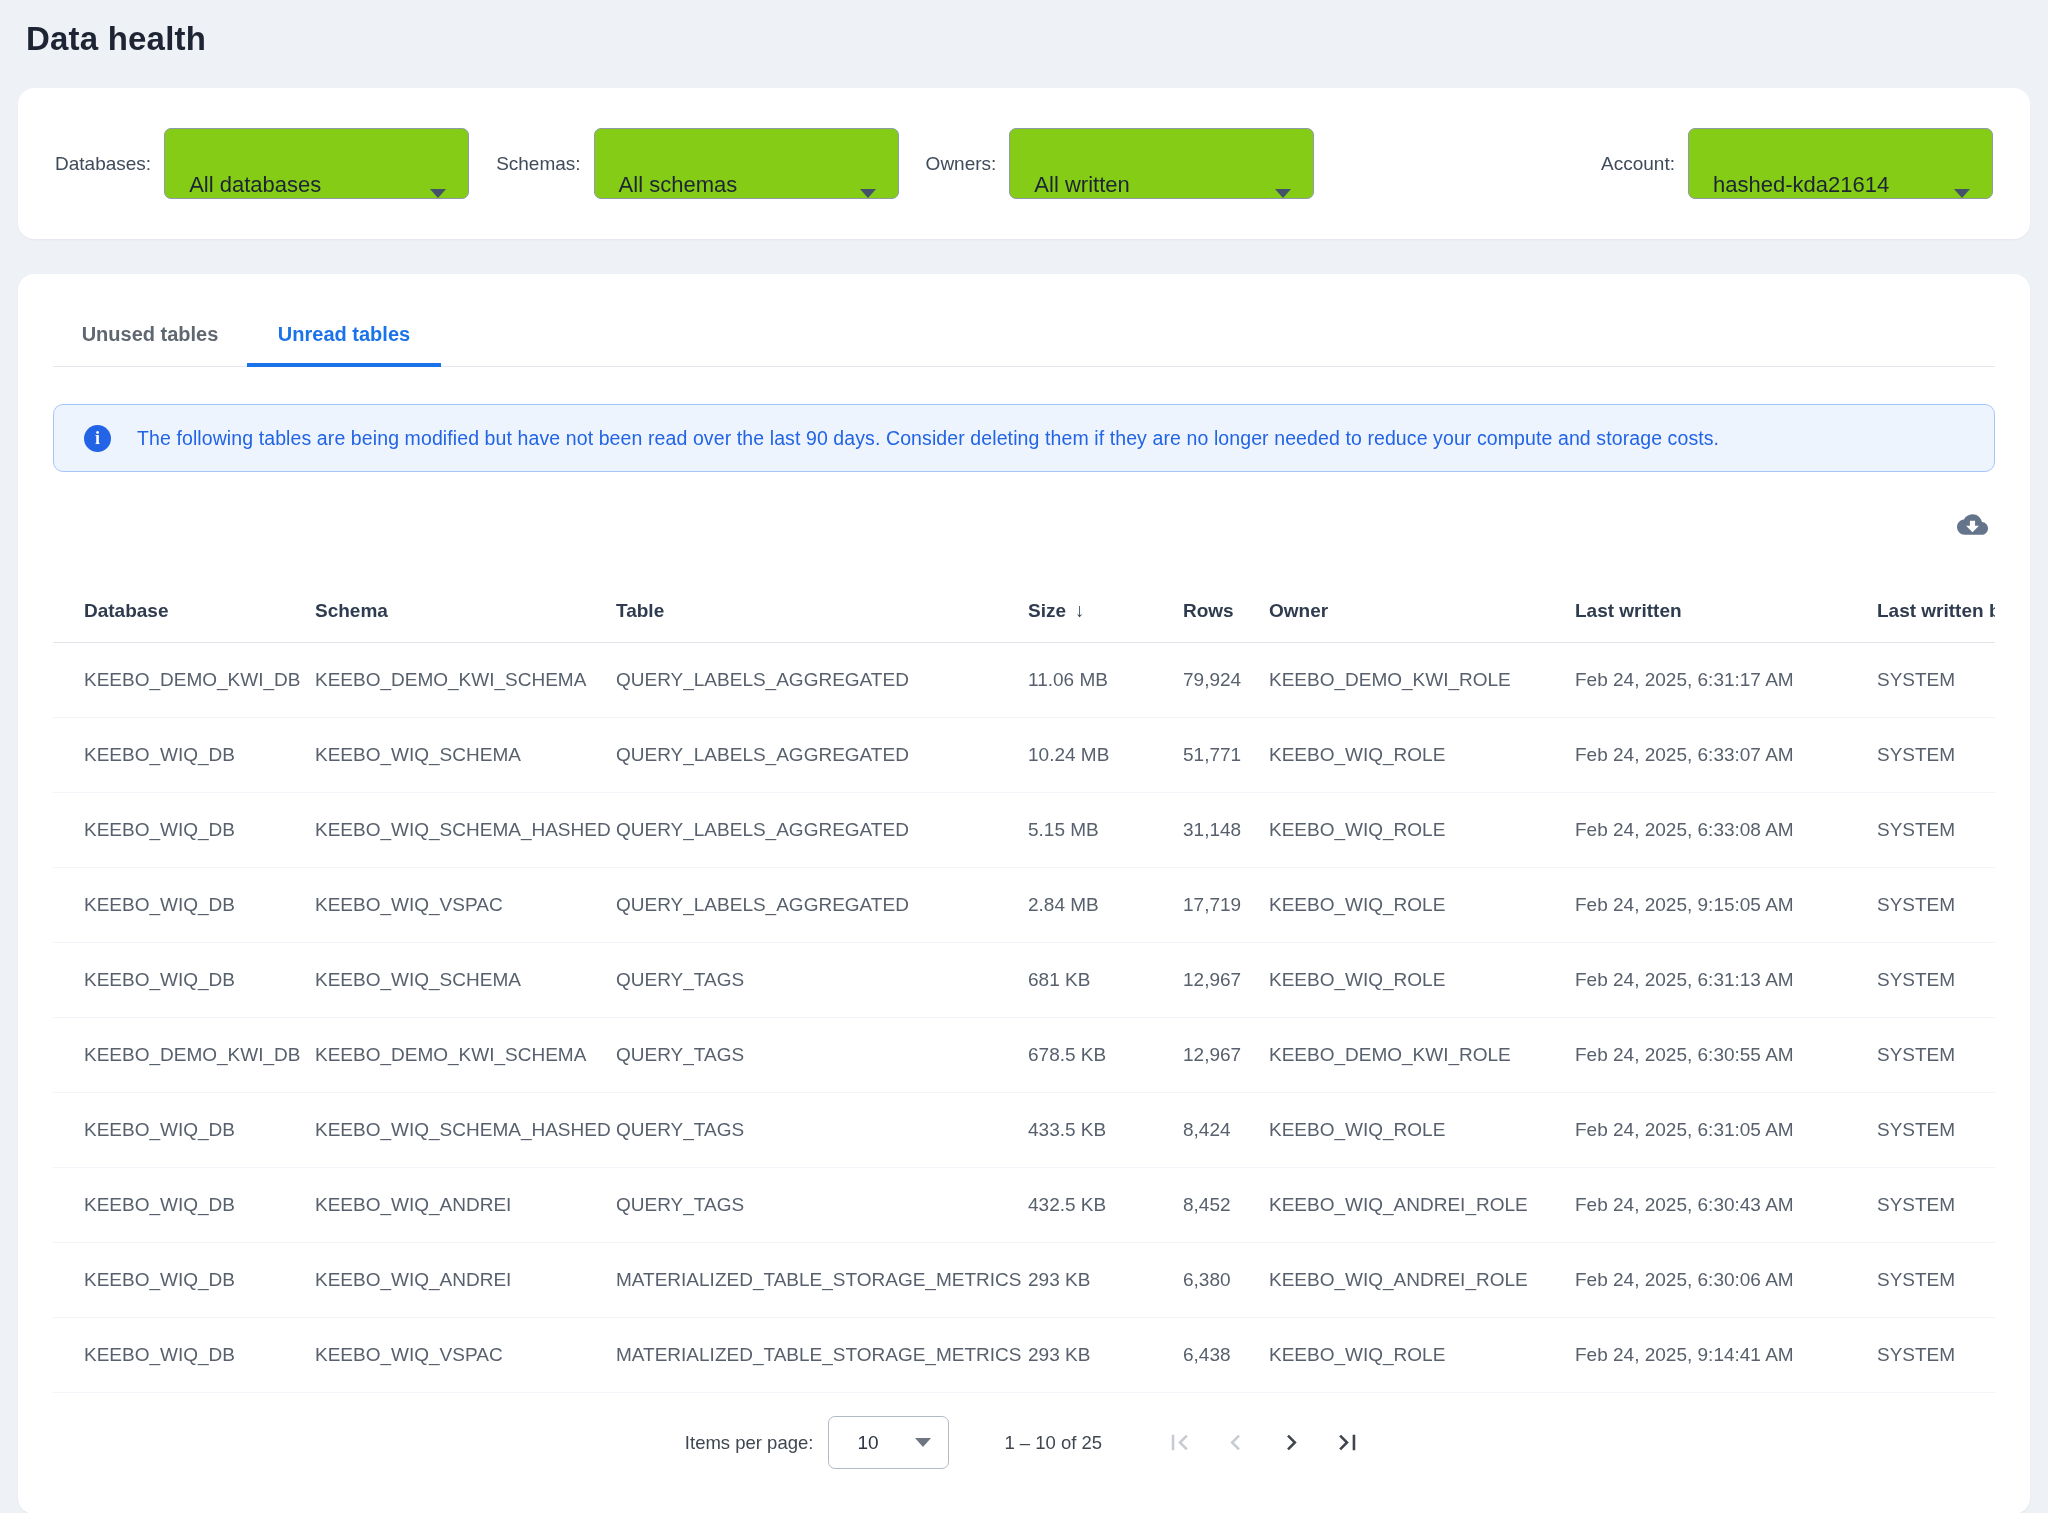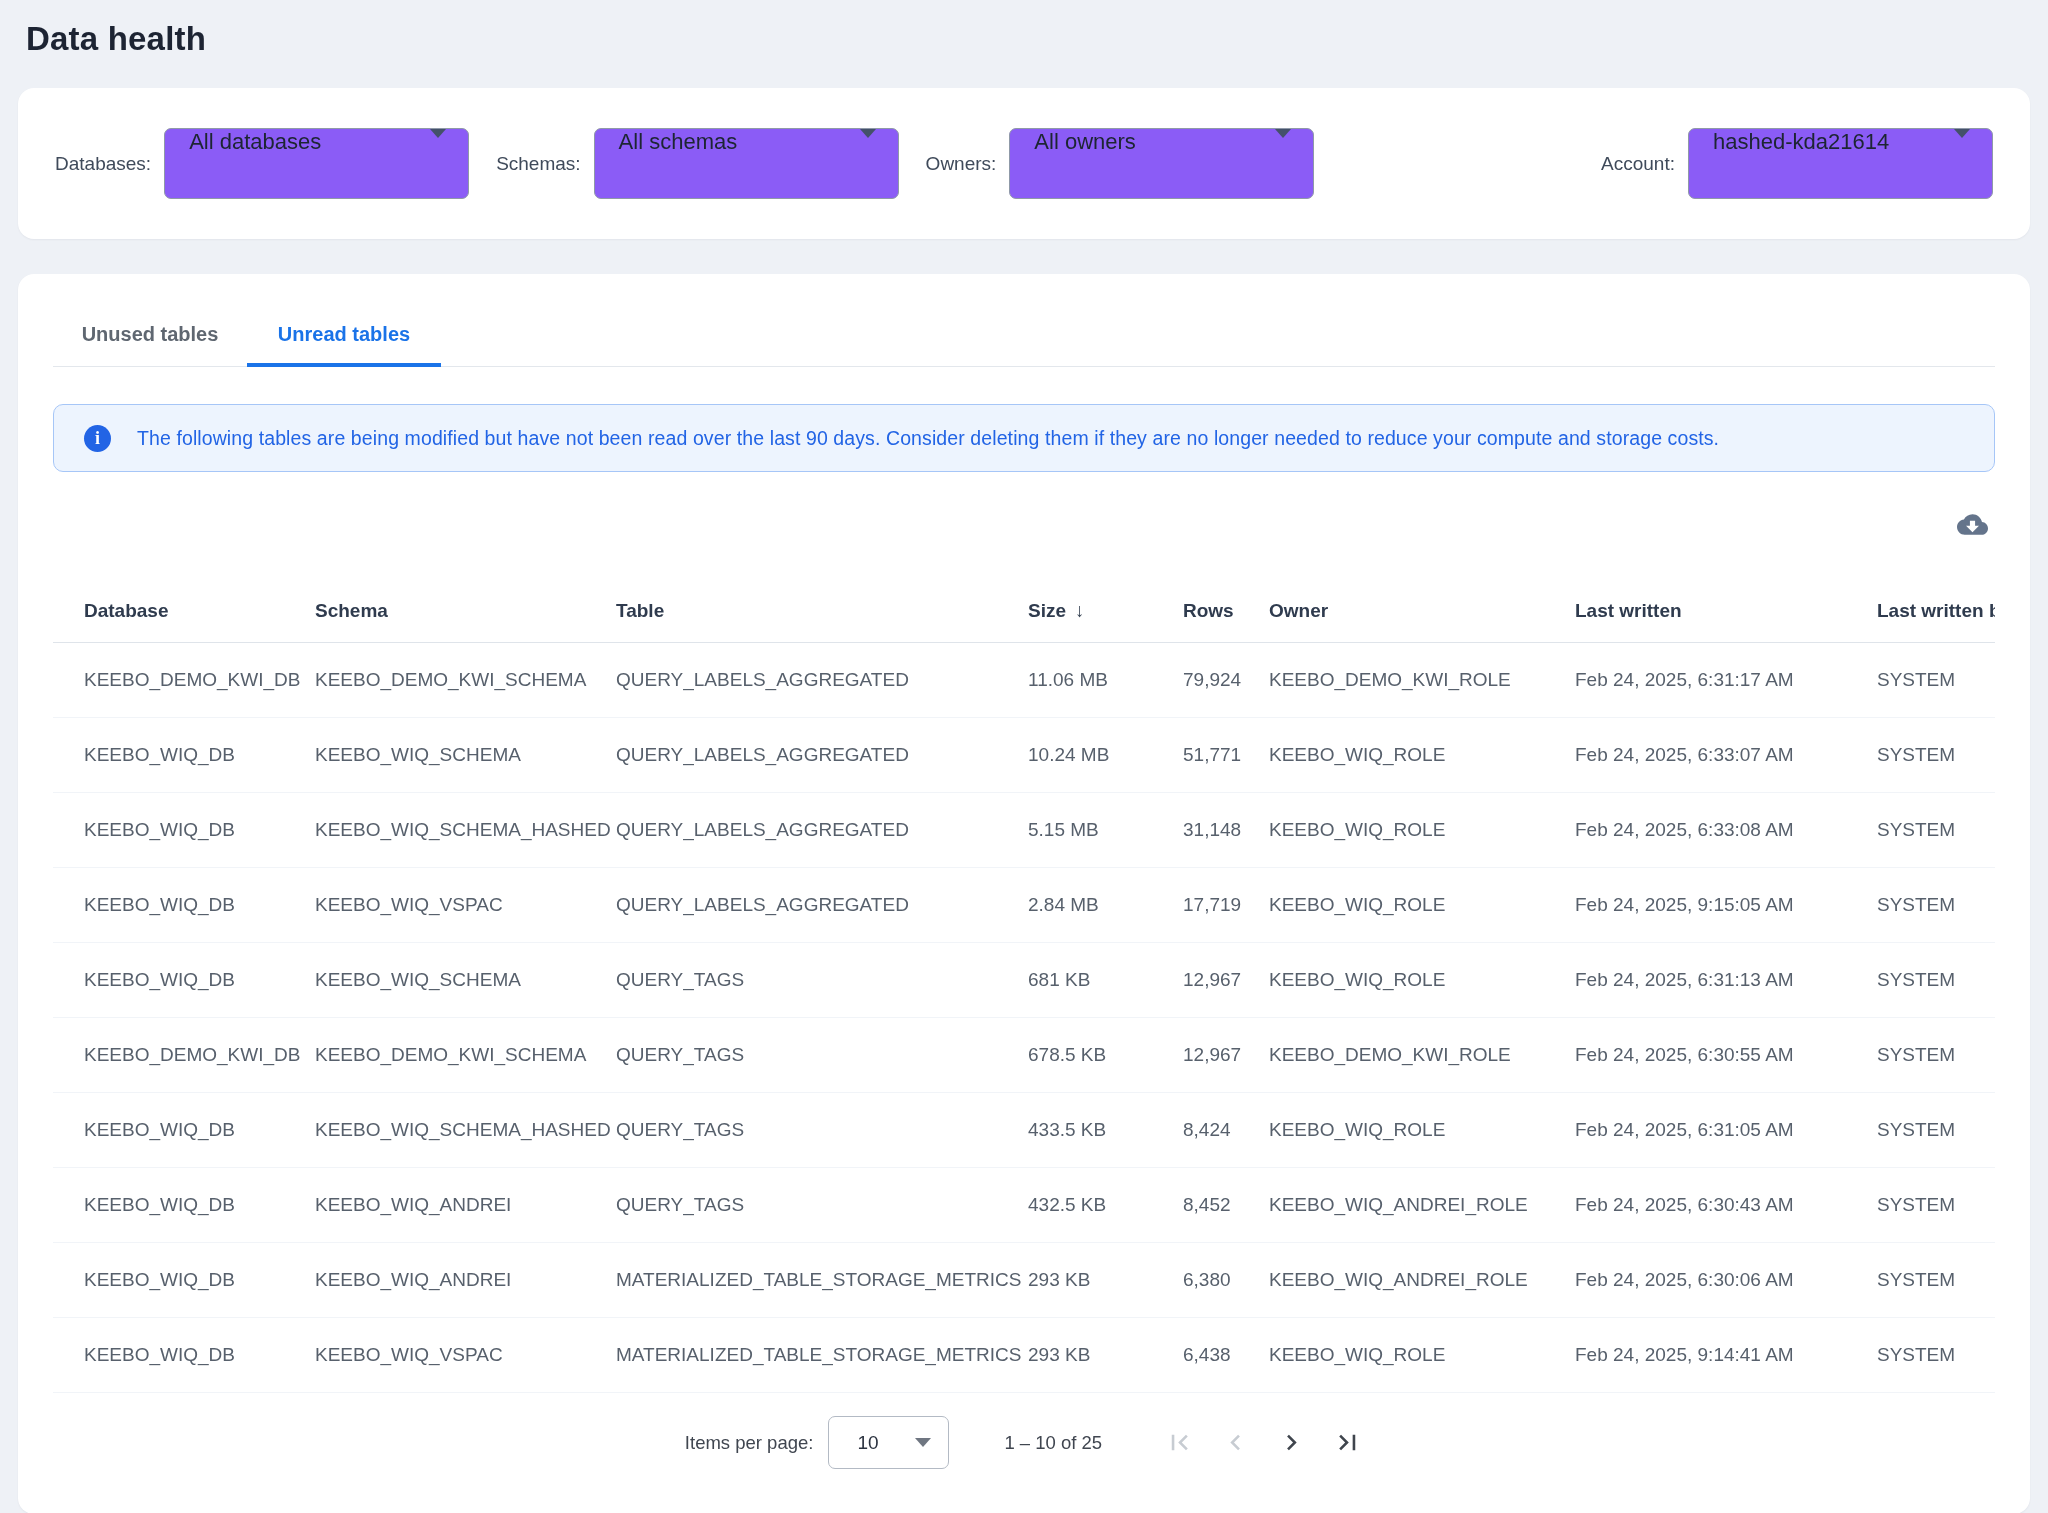--- a/index.html
+++ b/index.html
@@ -30,21 +30,21 @@
     margin-top: 26px; height: 151px;
     display: flex; align-items: center;
     padding: 0 37px;
   }
   .filter-group { display: flex; align-items: center; }
   .filter-label {
     font-size: 19px; color: #3f4a5a; margin-right: 13px; white-space: nowrap;
   }
   .select-box {
     height: 71px; border: 1px solid #8f99a8; border-radius: 7px;
-    background: #8b5cf6; display: flex; align-items: flex-start;
+    background: #84cc16; display: flex; align-items: flex-end;
     justify-content: space-between; padding: 0 22px 0 24px;
     font-size: 22px; font-weight: 500; color: #1d2532;
     cursor: pointer; white-space: nowrap;
   }
   .select-box .caret {
     width: 0; height: 0; margin-left: 18px;
     border-left: 8px solid transparent; border-right: 8px solid transparent;
     border-top: 9px solid #44516a;
   }
   .w305 { width: 305px; }
@@ -143,21 +143,21 @@
     <div class="filter-group gap-after">
       <span class="filter-label">Schemas:</span>
       <div class="select-box w305">
         <span>All schemas</span>
         <span class="caret"></span>
       </div>
     </div>
     <div class="filter-group">
       <span class="filter-label">Owners:</span>
       <div class="select-box w305">
-        <span>All owners</span>
+        <span>All written</span>
         <span class="caret"></span>
       </div>
     </div>
     <div class="spacer"></div>
     <div class="filter-group">
       <span class="filter-label">Account:</span>
       <div class="select-box w305">
         <span>hashed-kda21614</span>
         <span class="caret"></span>
       </div>

